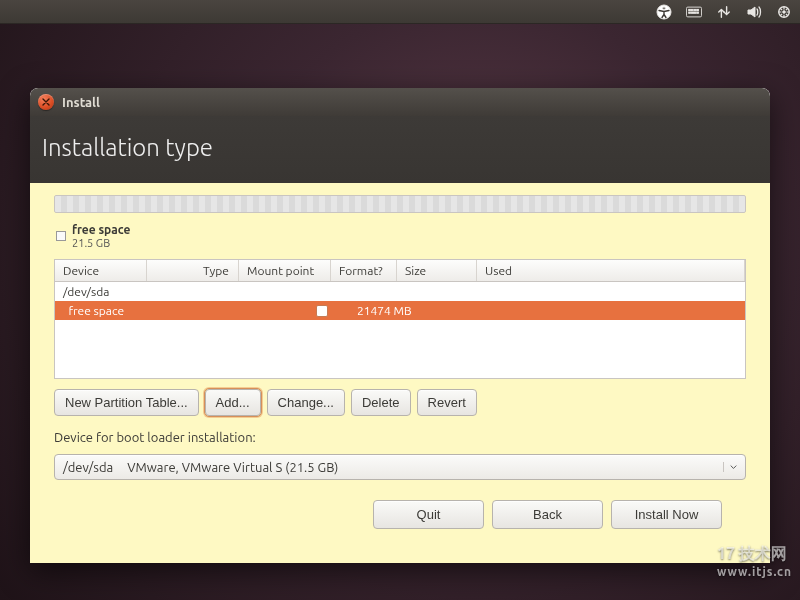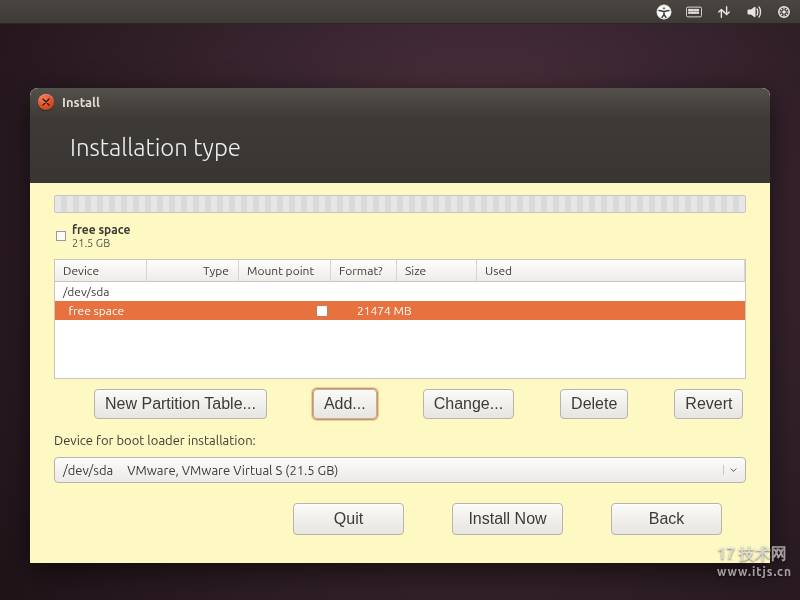--- a/index.html
+++ b/index.html
@@ -39,21 +39,21 @@
     width:16px; height:16px; border-radius:50%;
     background: radial-gradient(circle at 35% 30%, #f57f5b, #d94b22 60%, #a8391a);
     display:flex; align-items:center; justify-content:center;
     box-shadow: inset 0 1px 1px rgba(255,255,255,0.3), 0 1px 1px rgba(0,0,0,0.4);
   }
   .close-btn svg { width:8px; height:8px; }
 
   .header-area {
     background: linear-gradient(#3d3a37, #383532);
     color:#efefef;
-    padding: 18px 40px 22px;
+    padding: 18px 12px 22px;
     font-size:24px; font-weight:300;
   }
 
   .content { flex:1; background:#fef9c3; padding: 12px 24px 10px; display:flex; flex-direction:column; gap:10px; font-size:13px; color:#3c3b37; }
 
   .disk-bar {
     height:18px;
     background: repeating-linear-gradient(90deg,#e6e6e6 0 6px,#dadada 6px 12px);
     border:1px solid #c9c5c1;
     border-radius:2px;
@@ -77,24 +77,23 @@
   .trow.disk { padding:3px 6px; background:#fff; }
   .trow.sel { background:#e7713f; color:#fff; padding:3px 6px; }
   .trow .td { padding:0 2px; }
   .trow .td.device{width:92px;} .trow .td.type{width:44px;} .trow .td.mount{width:92px;} .trow .td.format{width:66px; display:flex; justify-content:center;} .trow .td.size{width:80px;} .trow .td.used{flex:1;}
   .row-check { width:12px; height:12px; background:#fff; border:1px solid #c67b54; border-radius:2px; }
 
   .btn-row { display:flex; gap:6px; }
   .btn {
     background:linear-gradient(#fafaf8,#e7e5e1);
     border:1px solid #b7b3ad; border-radius:4px;
-    padding:5px 10px; font-size:16px; color:#3c3b37;
+    padding:5px 10px; font-size:13px; color:#3c3b37;
     box-shadow: inset 0 1px 0 rgba(255,255,255,0.7);
     cursor:pointer;
-    margin-left:40px;
   }
   .btn.focused { outline:1px solid #d68f5a; box-shadow: 0 0 0 2px rgba(230,140,70,0.4); }
 
   .label { font-size:13px; padding-top:4px; }
 
   .select {
     display:flex; align-items:center; justify-content:space-between;
     background:linear-gradient(#fbfbfa,#eceae6);
     border:1px solid #b7b3ad; border-radius:4px;
     padding:5px 8px; font-size:13px; color:#3c3b37;
@@ -223,22 +222,22 @@
       </span>
       <span class="chev">
         <svg width="10" height="10" viewBox="0 0 10 10">
             <path d="M1 3l4 4 4-4" fill="none" stroke="#555" stroke-width="1.4"></path>
           </svg>
       </span>
     </div>
 
     <div class="footer">
       <button class="btn">Quit</button>
+      <button class="btn">Back</button>
       <button class="btn">Install Now</button>
-      <button class="btn">Back</button>
     </div>
 
   </div>
 </div>
 
 <div class="watermark">
   <span>17 技术网</span>
   <span class="sub">www.itjs.cn</span>
 </div>
 

